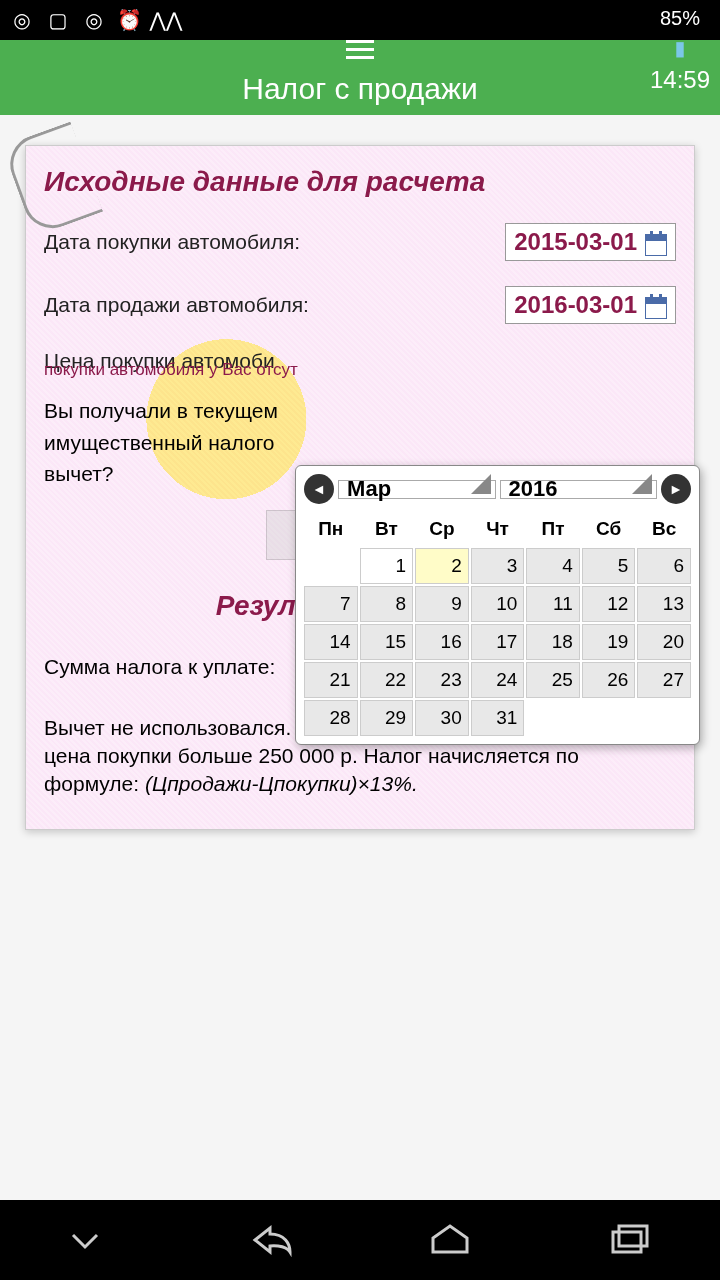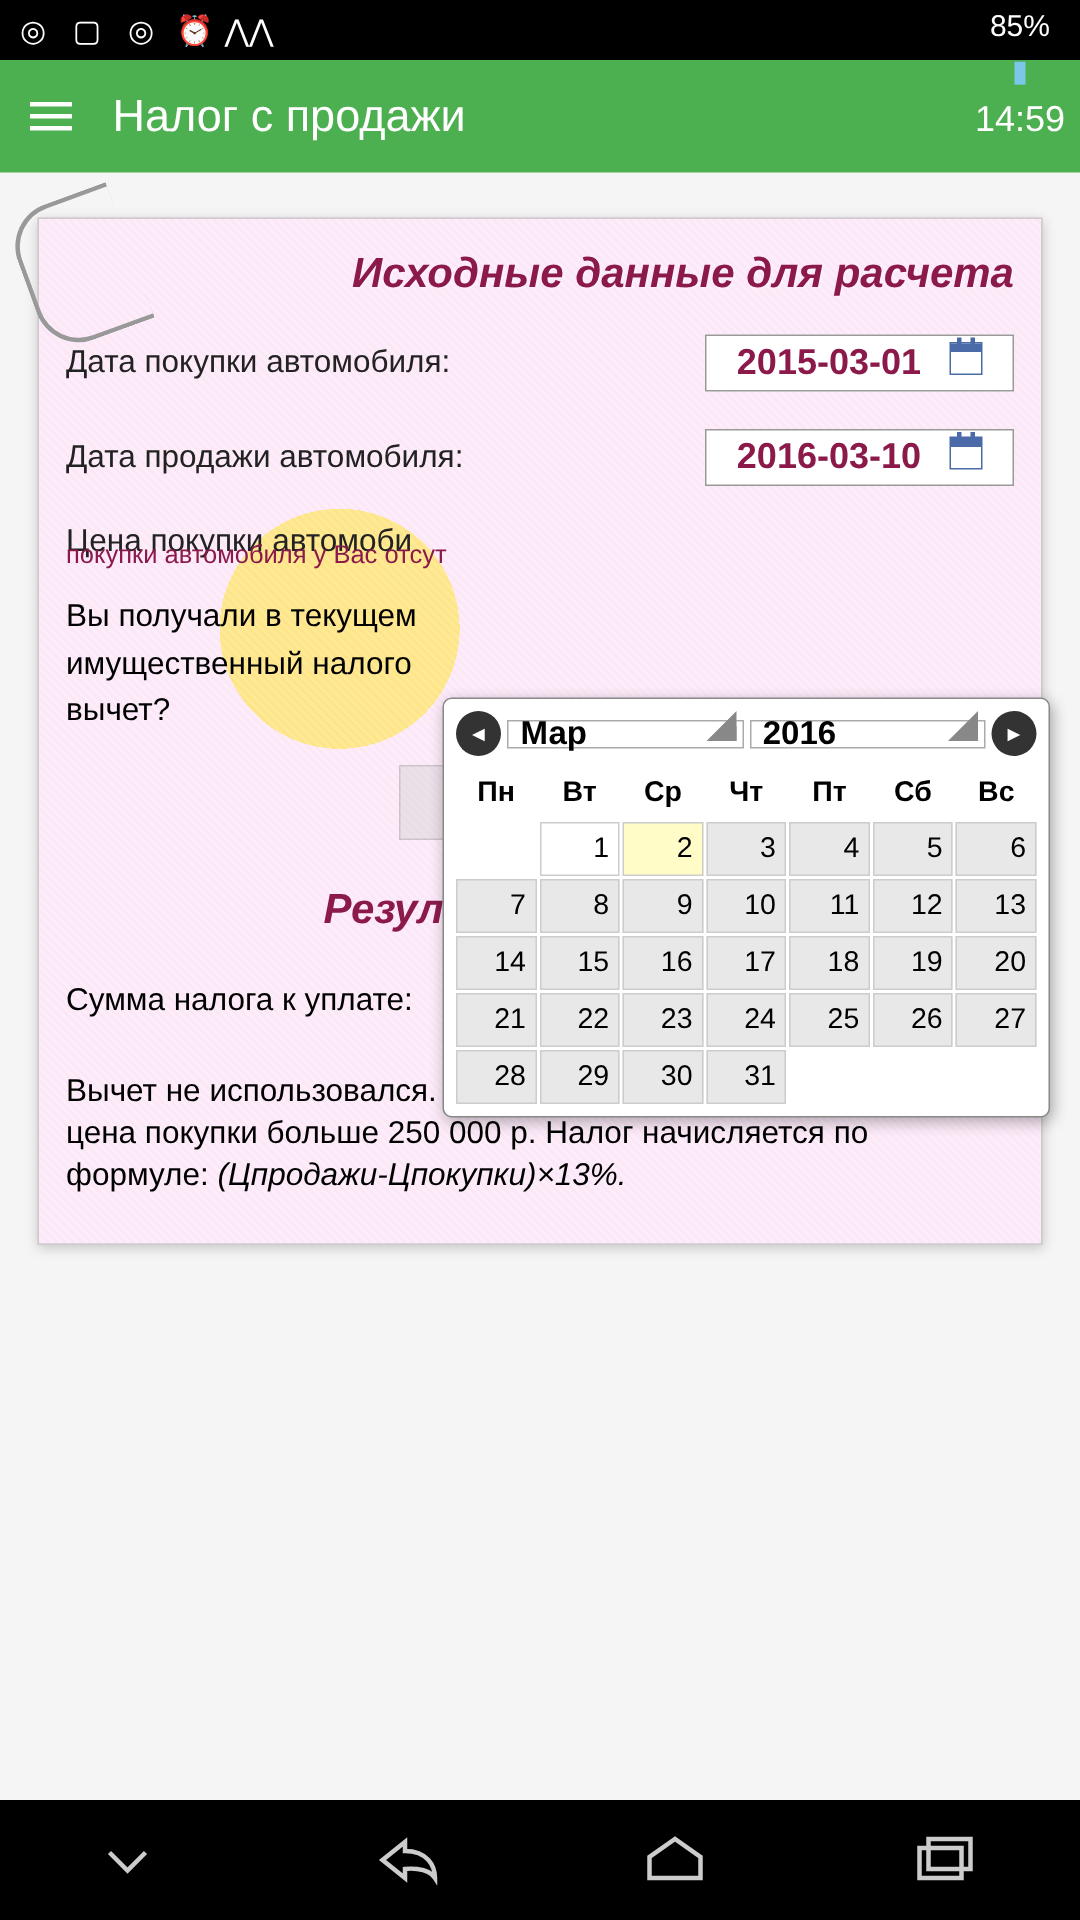--- a/index.html
+++ b/index.html
@@ -13,21 +13,21 @@
 .status-bar {
   height: 40px; background: #000; color: #fff;
   display: flex; align-items: center; padding: 0 10px;
   font-size: 20px;
 }
 .status-left { display: flex; gap: 12px; }
 .status-right { margin-left: auto; display: flex; align-items: center; gap: 6px; color: #7cc7e8; flex-direction: column; }
 .status-icon { width: 24px; height: 24px; display: inline-flex; align-items: center; justify-content: center; }
 .app-bar {
   height: 75px; background: #4CAF50;
-  display: flex; align-items: center; padding: 0 20px; gap: 27px;
+  display: flex; align-items: center; padding: 0 20px; gap: 13px; flex-direction: column;
 }
 .hamburger { display: flex; flex-direction: column; gap: 5px; cursor: pointer; }
 .hamburger span { width: 28px; height: 3px; background: #fff; }
 .app-title { color: #fff; font-size: 30px; font-weight: 400; }
 .content {
   padding: 30px 25px;
   position: relative;
 }
 .card {
   background: repeating-linear-gradient(45deg, #e8c8e0 0 2px, #f0d5e8 2px 4px),
@@ -45,31 +45,31 @@
   position: absolute;
   left: -10px; top: -15px;
   width: 70px; height: 90px;
   border: 3px solid #999;
   border-right: none;
   border-radius: 30px 0 0 30px;
   transform: rotate(-20deg);
 }
 .section-title {
   color: #8B1A4B; font-size: 28px; font-weight: bold; font-style: italic;
-  text-align: right; margin-bottom: 25px;
+  text-align: left; margin-bottom: 25px;
   text-shadow: 1px 1px 2px rgba(255,255,255,0.5);
 }
 .form-row {
   display: flex; align-items: center; margin-bottom: 25px;
   font-size: 21px; color: #222;
 }
 .form-label { flex: 1; }
 .date-box {
-  background: #fff; border: 1px solid #999; padding: 4px 20px;
-  display: flex; align-items: flex-start; gap: 19px;
+  background: #fff; border: 1px solid #999; padding: 4px 8px;
+  display: flex; align-items: flex-end; gap: 8px;
   color: #8B1A4B; font-size: 24px; font-weight: bold;
 }
 .cal-icon {
   width: 22px; height: 22px;
   background: linear-gradient(#4a6ba8 0 30%, #fff 30% 100%);
   border: 1px solid #4a6ba8; position: relative;
 }
 .cal-icon::before, .cal-icon::after {
   content: ""; position: absolute; top: -4px; width: 3px; height: 6px; background: #4a6ba8;
 }
@@ -183,21 +183,21 @@
       <span class="form-label">Дата покупки автомобиля:</span>
       <span class="date-box">
         <span>2015-03-01</span>
         <span class="cal-icon"></span>
       </span>
     </div>
 
     <div class="form-row">
       <span class="form-label">Дата продажи автомобиля:</span>
       <span class="date-box">
-        <span>2016-03-10</span>
+        <span>2016-03-01</span>
         <span class="cal-icon"></span>
       </span>
     </div>
 
     <div class="form-row" style="margin-bottom:5px">
       <span class="form-label">Цена покупки автомоби</span>
     </div>
     <div class="small-note">покупки автомобиля у Вас отсут</div>
 
 

